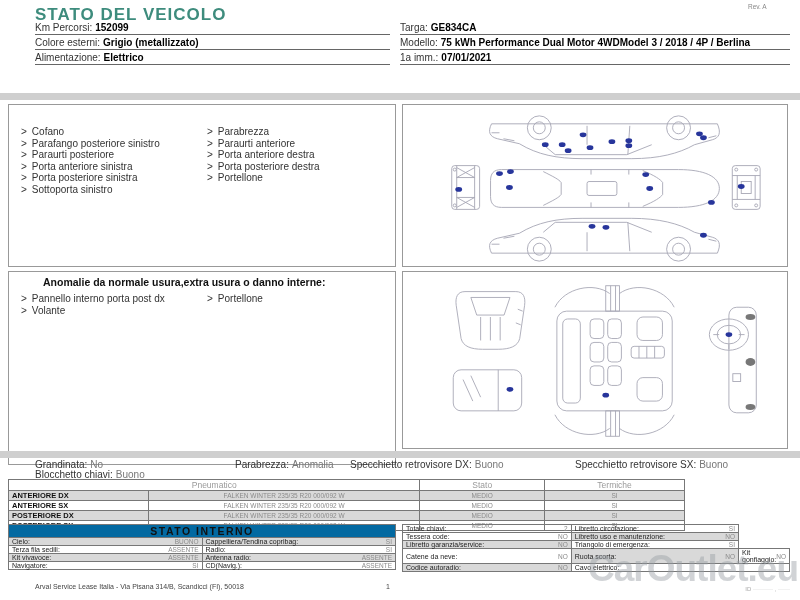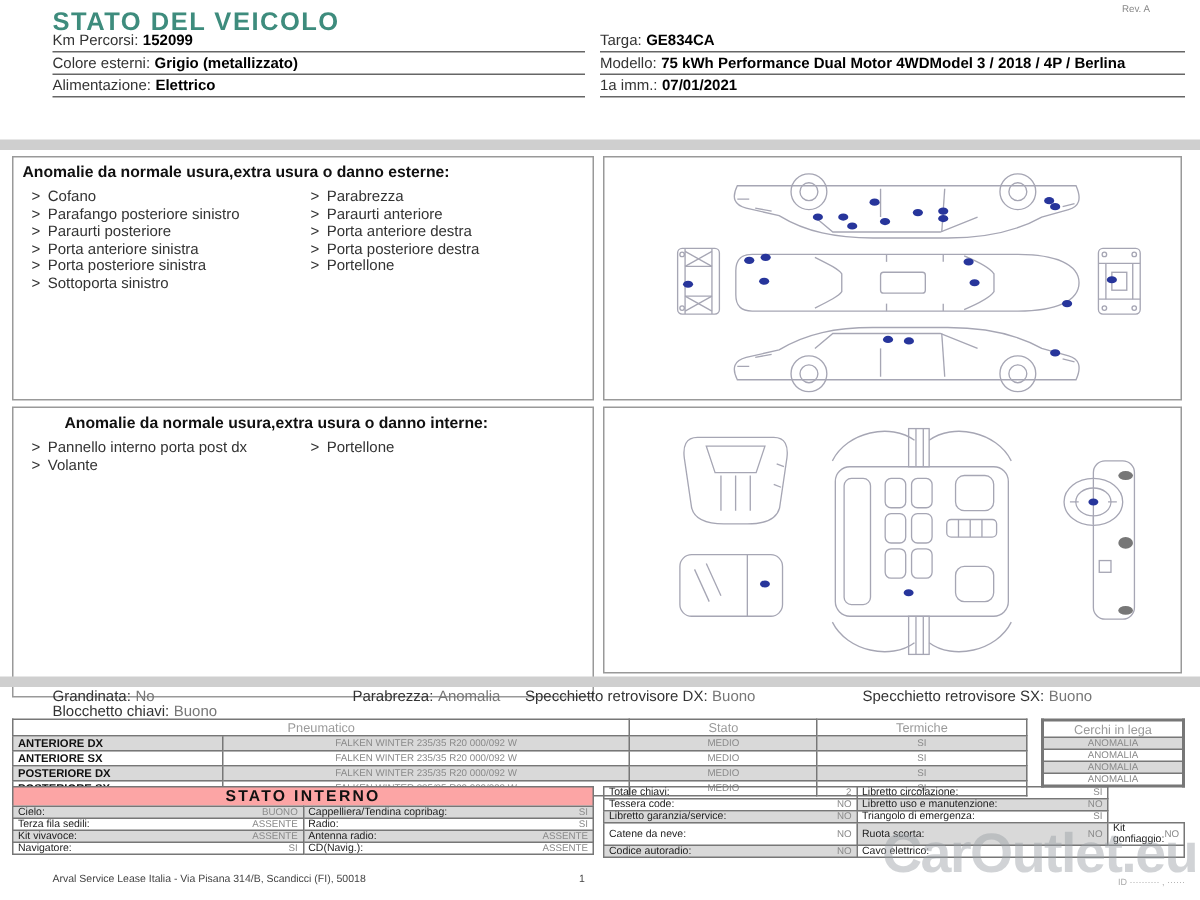--- a/index.html
+++ b/index.html
@@ -43,21 +43,21 @@
   .tyres { left:8px; top:479px; width:677px; }
   .cerchi { left:694px; top:479px; width:96px; border:2px solid #777; }
   .tyres td, .cerchi td { border:1px solid #777; padding:0 3px; height:8px; }
   tr.thead td { height:11px; font-size:8.5px; color:#9a9a9a; text-align:center; font-weight:normal; }
   td.pos { font-size:7.5px; font-weight:bold; color:#111; }
   td.spec, td.cv { font-size:6.5px; color:#8a8a8a; text-align:center; }
   tr.shade td, td.shade { background:#D9D9D9; }
 
   .secblock { width:388px; }
   .sb-l { left:8px; top:524px; } .sb-r { left:402px; top:524px; }
-  .sechdr { height:13px; line-height:13px; background:#fca5a5; border:1px solid #777; border-bottom:none;
+  .sechdr { height:13px; line-height:13px; background:#0369a1; border:1px solid #777; border-bottom:none;
             text-align:center; font-size:10.5px; font-weight:bold; letter-spacing:1.5px; color:#111; }
   .kv { width:388px; }
   .kv td { border:1px solid #777; height:8px; padding:0 3px; vertical-align:middle; }
   .kv .cell { display:flex; justify-content:space-between; align-items:center; }
   .klbl { font-size:7px; color:#222; } .kval { font-size:6.5px; color:#8a8a8a; }
   .c50 { width:50%; } .c27 { width:27%; } .c23 { width:23%; }
 
   .footer-company { left:35px; top:583px; font-size:7px; color:#444; }
   .footer-page { left:386px; top:583px; font-size:7px; color:#444; }
   .footer-note { left:640px; top:586px; width:150px; font-size:6px; color:#aaa; text-align:right; }
@@ -81,21 +81,20 @@
 
   <div class="abs hfields hf-right">
     <div class="hrow"><span class="lbl">Targa:</span><span class="val">GE834CA</span></div>
     <div class="hrow"><span class="lbl">Modello:</span><span class="val">75 kWh Performance Dual Motor 4WDModel 3 / 2018 / 4P / Berlina</span></div>
     <div class="hrow"><span class="lbl">1a imm.:</span><span class="val">07/01/2021</span></div>
   </div>
 
   <div class="abs bar bar1"></div>
 
   <div class="abs panel p1l">
-    <div class="ptitle">Anomalie da normale usura,extra usura o danno esterne:</div>
     <div class="alist acol1">
       <div class="aitem"><span class="bullet">&gt;</span><span>Cofano</span></div>
       <div class="aitem"><span class="bullet">&gt;</span><span>Parafango posteriore sinistro</span></div>
       <div class="aitem"><span class="bullet">&gt;</span><span>Paraurti posteriore</span></div>
       <div class="aitem"><span class="bullet">&gt;</span><span>Porta anteriore sinistra</span></div>
       <div class="aitem"><span class="bullet">&gt;</span><span>Porta posteriore sinistra</span></div>
       <div class="aitem"><span class="bullet">&gt;</span><span>Sottoporta sinistro</span></div>
     </div>
     <div class="alist acol2">
       <div class="aitem"><span class="bullet">&gt;</span><span>Parabrezza</span></div>
@@ -306,39 +305,20 @@
         </tr>
     <tr>
           <td class="pos">POSTERIORE SX</td>
           <td class="spec">FALKEN WINTER 235/35 R20 000/092 W</td>
           <td class="cv">MEDIO</td>
           <td class="cv">SI</td>
         </tr>
   </tbody>
     </table>
 
-  <table class="abs cerchi">
-    <tbody>
-        <tr class="thead">
-          <td>Cerchi in lega</td>
-        </tr>
-    <tr class="shade">
-          <td class="cv">ANOMALIA</td>
-        </tr>
-    <tr>
-          <td class="cv">ANOMALIA</td>
-        </tr>
-    <tr class="shade">
-          <td class="cv">ANOMALIA</td>
-        </tr>
-    <tr>
-          <td class="cv">ANOMALIA</td>
-        </tr>
-  </tbody>
-    </table>
 
   <div class="abs secblock sb-l">
     <div class="sechdr">STATO INTERNO</div>
     <table class="kv">
       <tbody>
           <tr class="shade">
         <td class="c50">
               <div class="cell">
                 <span class="klbl">Cielo:</span>
                 <span class="kval">BUONO</span>

